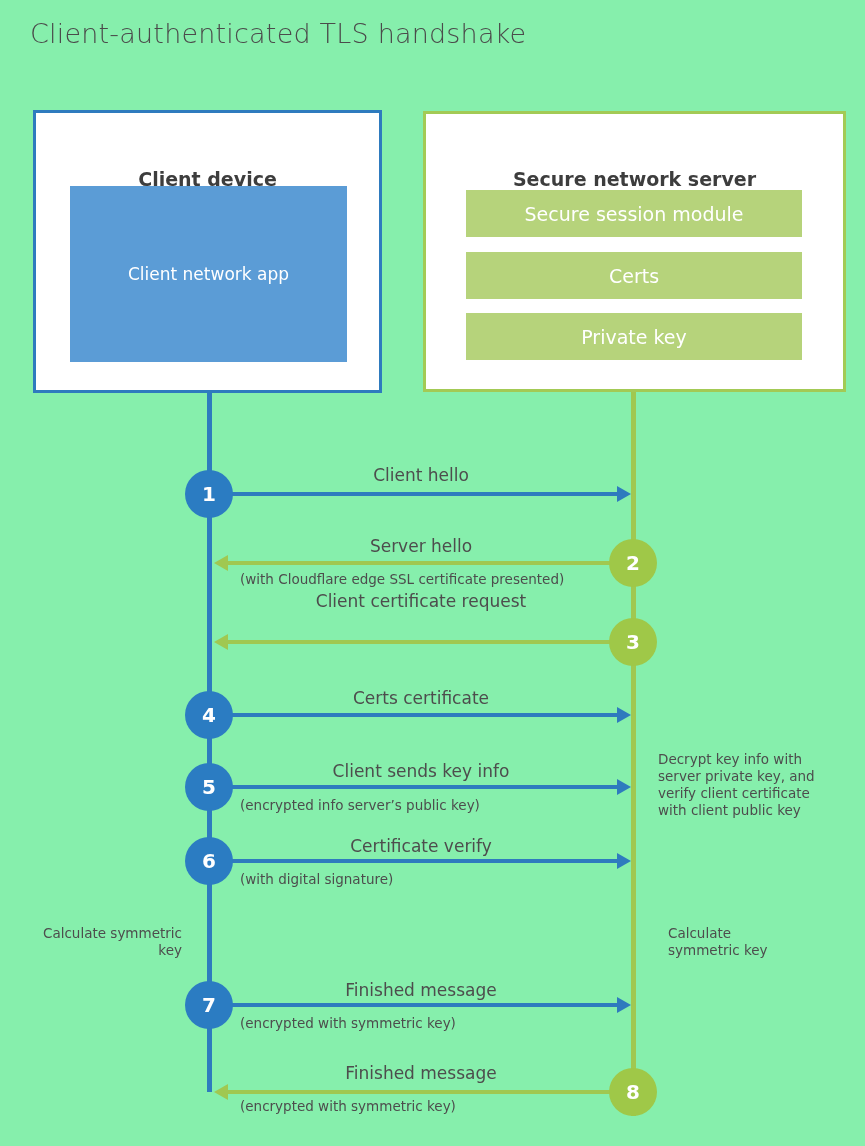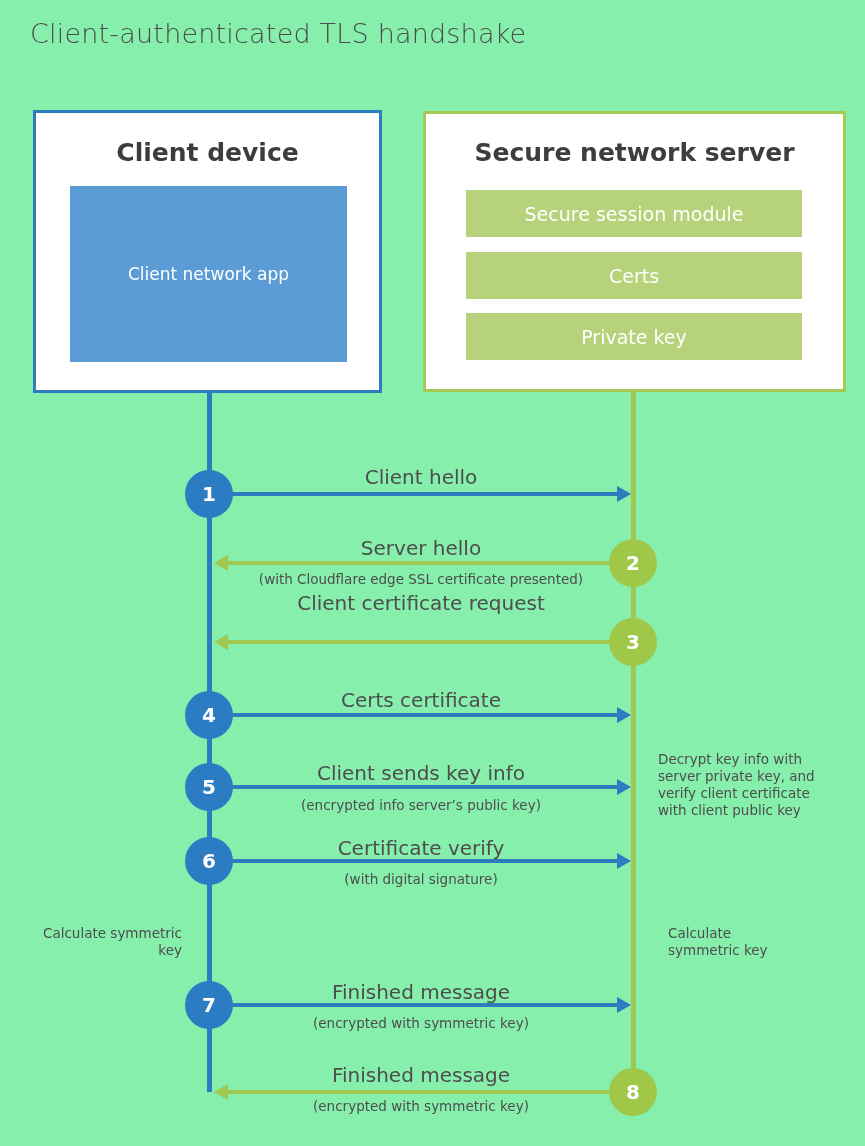--- a/index.html
+++ b/index.html
@@ -7,21 +7,21 @@
     position:relative;width:865px;height:1146px;background:#86efac;
     font-family:"DejaVu Sans","Liberation Sans",sans-serif;overflow:hidden;
   }
   .abs{position:absolute;}
   
   .page-title{left:30px;top:18px;font-size:27px;font-weight:300;color:#4b4b4b;letter-spacing:0.2px;}
   
   .actor-box{box-sizing:border-box;background:#ffffff;}
   .client-box{left:33px;top:110px;width:349px;height:283px;border:3px solid #2e7bbe;}
   .server-box{left:423px;top:111px;width:423px;height:281px;border:3px solid #a3ca55;}
-  .actor-title{font-size:25px;font-weight:bold;color:#3d3d3d;text-align:center;}
+  .actor-title{font-size:19px;font-weight:bold;color:#3d3d3d;text-align:center;margin-top:30px;}
   .client-title{left:33px;top:138px;width:349px;}
   .server-title{left:423px;top:138px;width:423px;}
   .client-app{
     left:70px;top:186px;width:277px;height:176px;background:#5b9cd6;
     display:flex;align-items:center;justify-content:center;
   }
   .client-app-label{width:180px;text-align:center;color:#ffffff;font-size:17px;line-height:26px;}
   .server-bar{
     left:466px;width:336px;height:47px;background:#b6d37b;
     display:flex;align-items:center;justify-content:center;
@@ -39,22 +39,22 @@
   .circle.blue{background:#2b7cc2;}
   .circle.green{background:#9fc848;}
   
   .shaft{height:4px;}
   .shaft.blue{background:#2e7bbe;}
   .shaft.green{background:#a0c851;}
   .head{width:0;height:0;border-top:8px solid transparent;border-bottom:8px solid transparent;}
   .head.right.blue{border-left:14px solid #2e7bbe;}
   .head.left.green{border-right:14px solid #a0c851;}
   
-  .arrow-label{left:240px;width:362px;text-align:center;font-size:20px;color:#4d4d4d;}
-  .arrow-sublabel{left:240px;width:362px;text-align:center;font-size:13.5px;color:#4d4d4d;}
+  .arrow-label{left:240px;width:362px;text-align:center;font-size:17px;color:#4d4d4d;}
+  .arrow-sublabel{left:240px;width:362px;text-align:left;font-size:13.5px;color:#4d4d4d;}
   .side-note{font-size:13.5px;line-height:17px;color:#4d4d4d;}
   .note-decrypt{left:658px;top:751px;width:172px;text-align:left;}
   .calc-left{left:40px;top:925px;width:142px;text-align:right;}
   .calc-right{left:668px;top:925px;width:104px;text-align:left;}
 </style>
 </head>
 <body>
 
 <div id="canvas">
 

